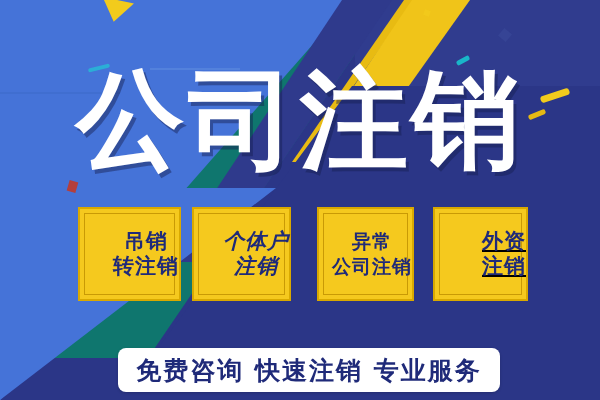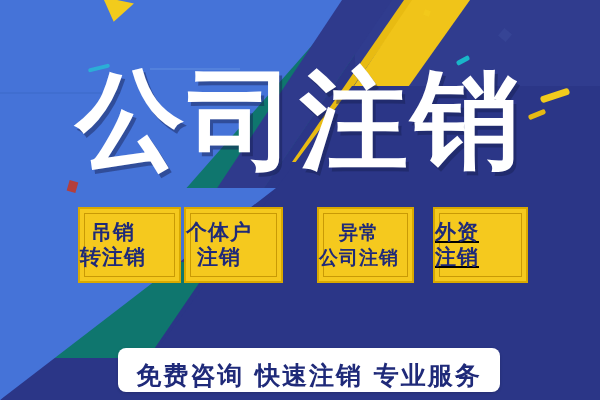--- a/index.html
+++ b/index.html
@@ -91,53 +91,53 @@
     letter-spacing:4px;
     text-shadow:3px 4px 0 rgba(22,30,80,.45);
     white-space:nowrap;
   }
 
   
   .badges{
     position:absolute;left:0;top:207px;width:600px;height:96px;
   }
   .badge{
-    position:absolute;top:0;height:76px;
+    position:absolute;top:0;height:94px;
     background:#f5c91e;
     border:2px solid #d9a900;
     box-sizing:border-box;
-    display:flex;align-items:center;justify-content:flex-start;
+    display:flex;align-items:center;justify-content:flex-end;
   }
   .badge .inner{
     position:absolute;left:4px;top:4px;right:4px;bottom:4px;
     border:1.5px solid #c99a05;
     pointer-events:none;
   }
   .badge .txt{
     position:relative;
     color:#1f2a79;
     font-weight:bold;
     font-size:21px;
     line-height:25px;
     text-align:center;
     letter-spacing:1px;
     white-space:pre-line;
     z-index:2;
   }
   .badge.b1{left:78px;width:103px;}
-  .badge.b2{left:184px;width:99px;}
+  .badge.b2{left:192px;width:99px;font-style:italic;}
   .badge.b3{left:317px;width:97px;}
   .badge.b4{left:433px;width:95px;text-decoration:underline;}
   .badge.b3 .txt{font-size:19px;}
 
   
   .bottombar{
     position:absolute;left:118px;top:348px;width:382px;height:44px;
     background:#ffffff;border-radius:8px;
-    display:flex;align-items:flex-end;justify-content:center;
+    display:flex;align-items:center;justify-content:center;
     box-shadow:0 1px 3px rgba(0,0,0,.18);
   }
   .bottombar .txt{
     color:#1f2a79;font-weight:bold;font-size:25px;letter-spacing:2px;
     white-space:nowrap;
   }
 </style>
 </head>
 <body>
 

